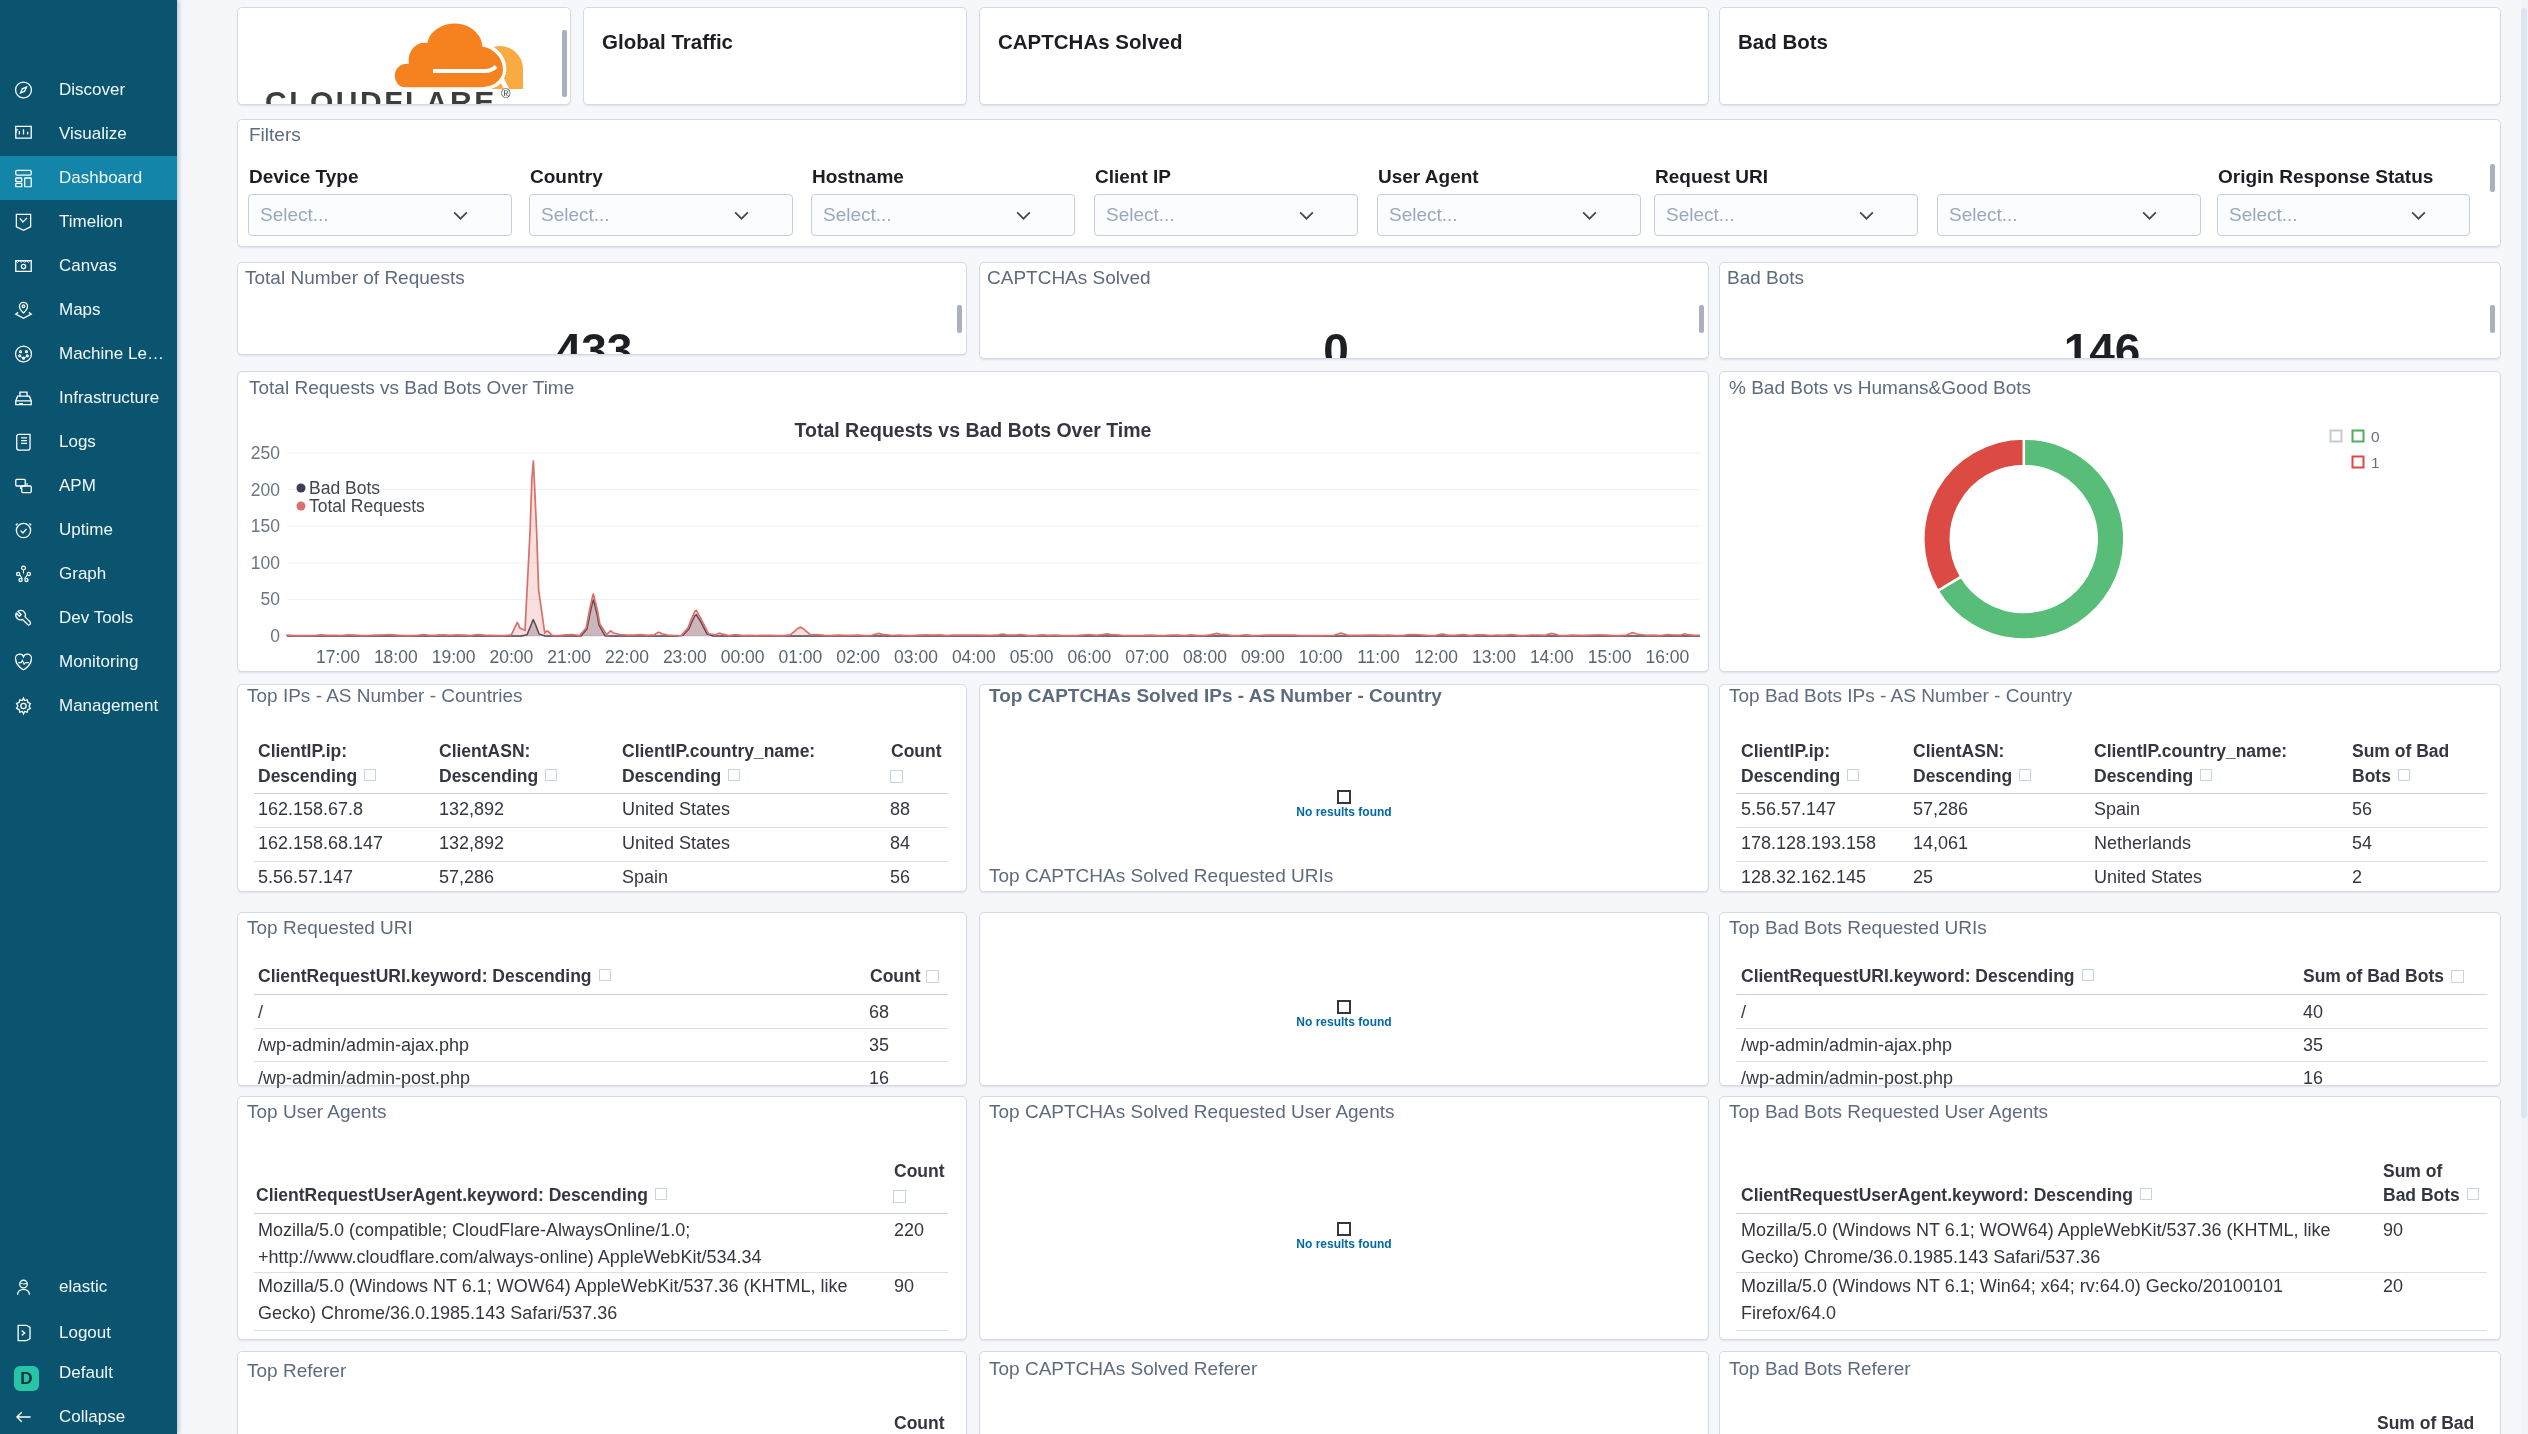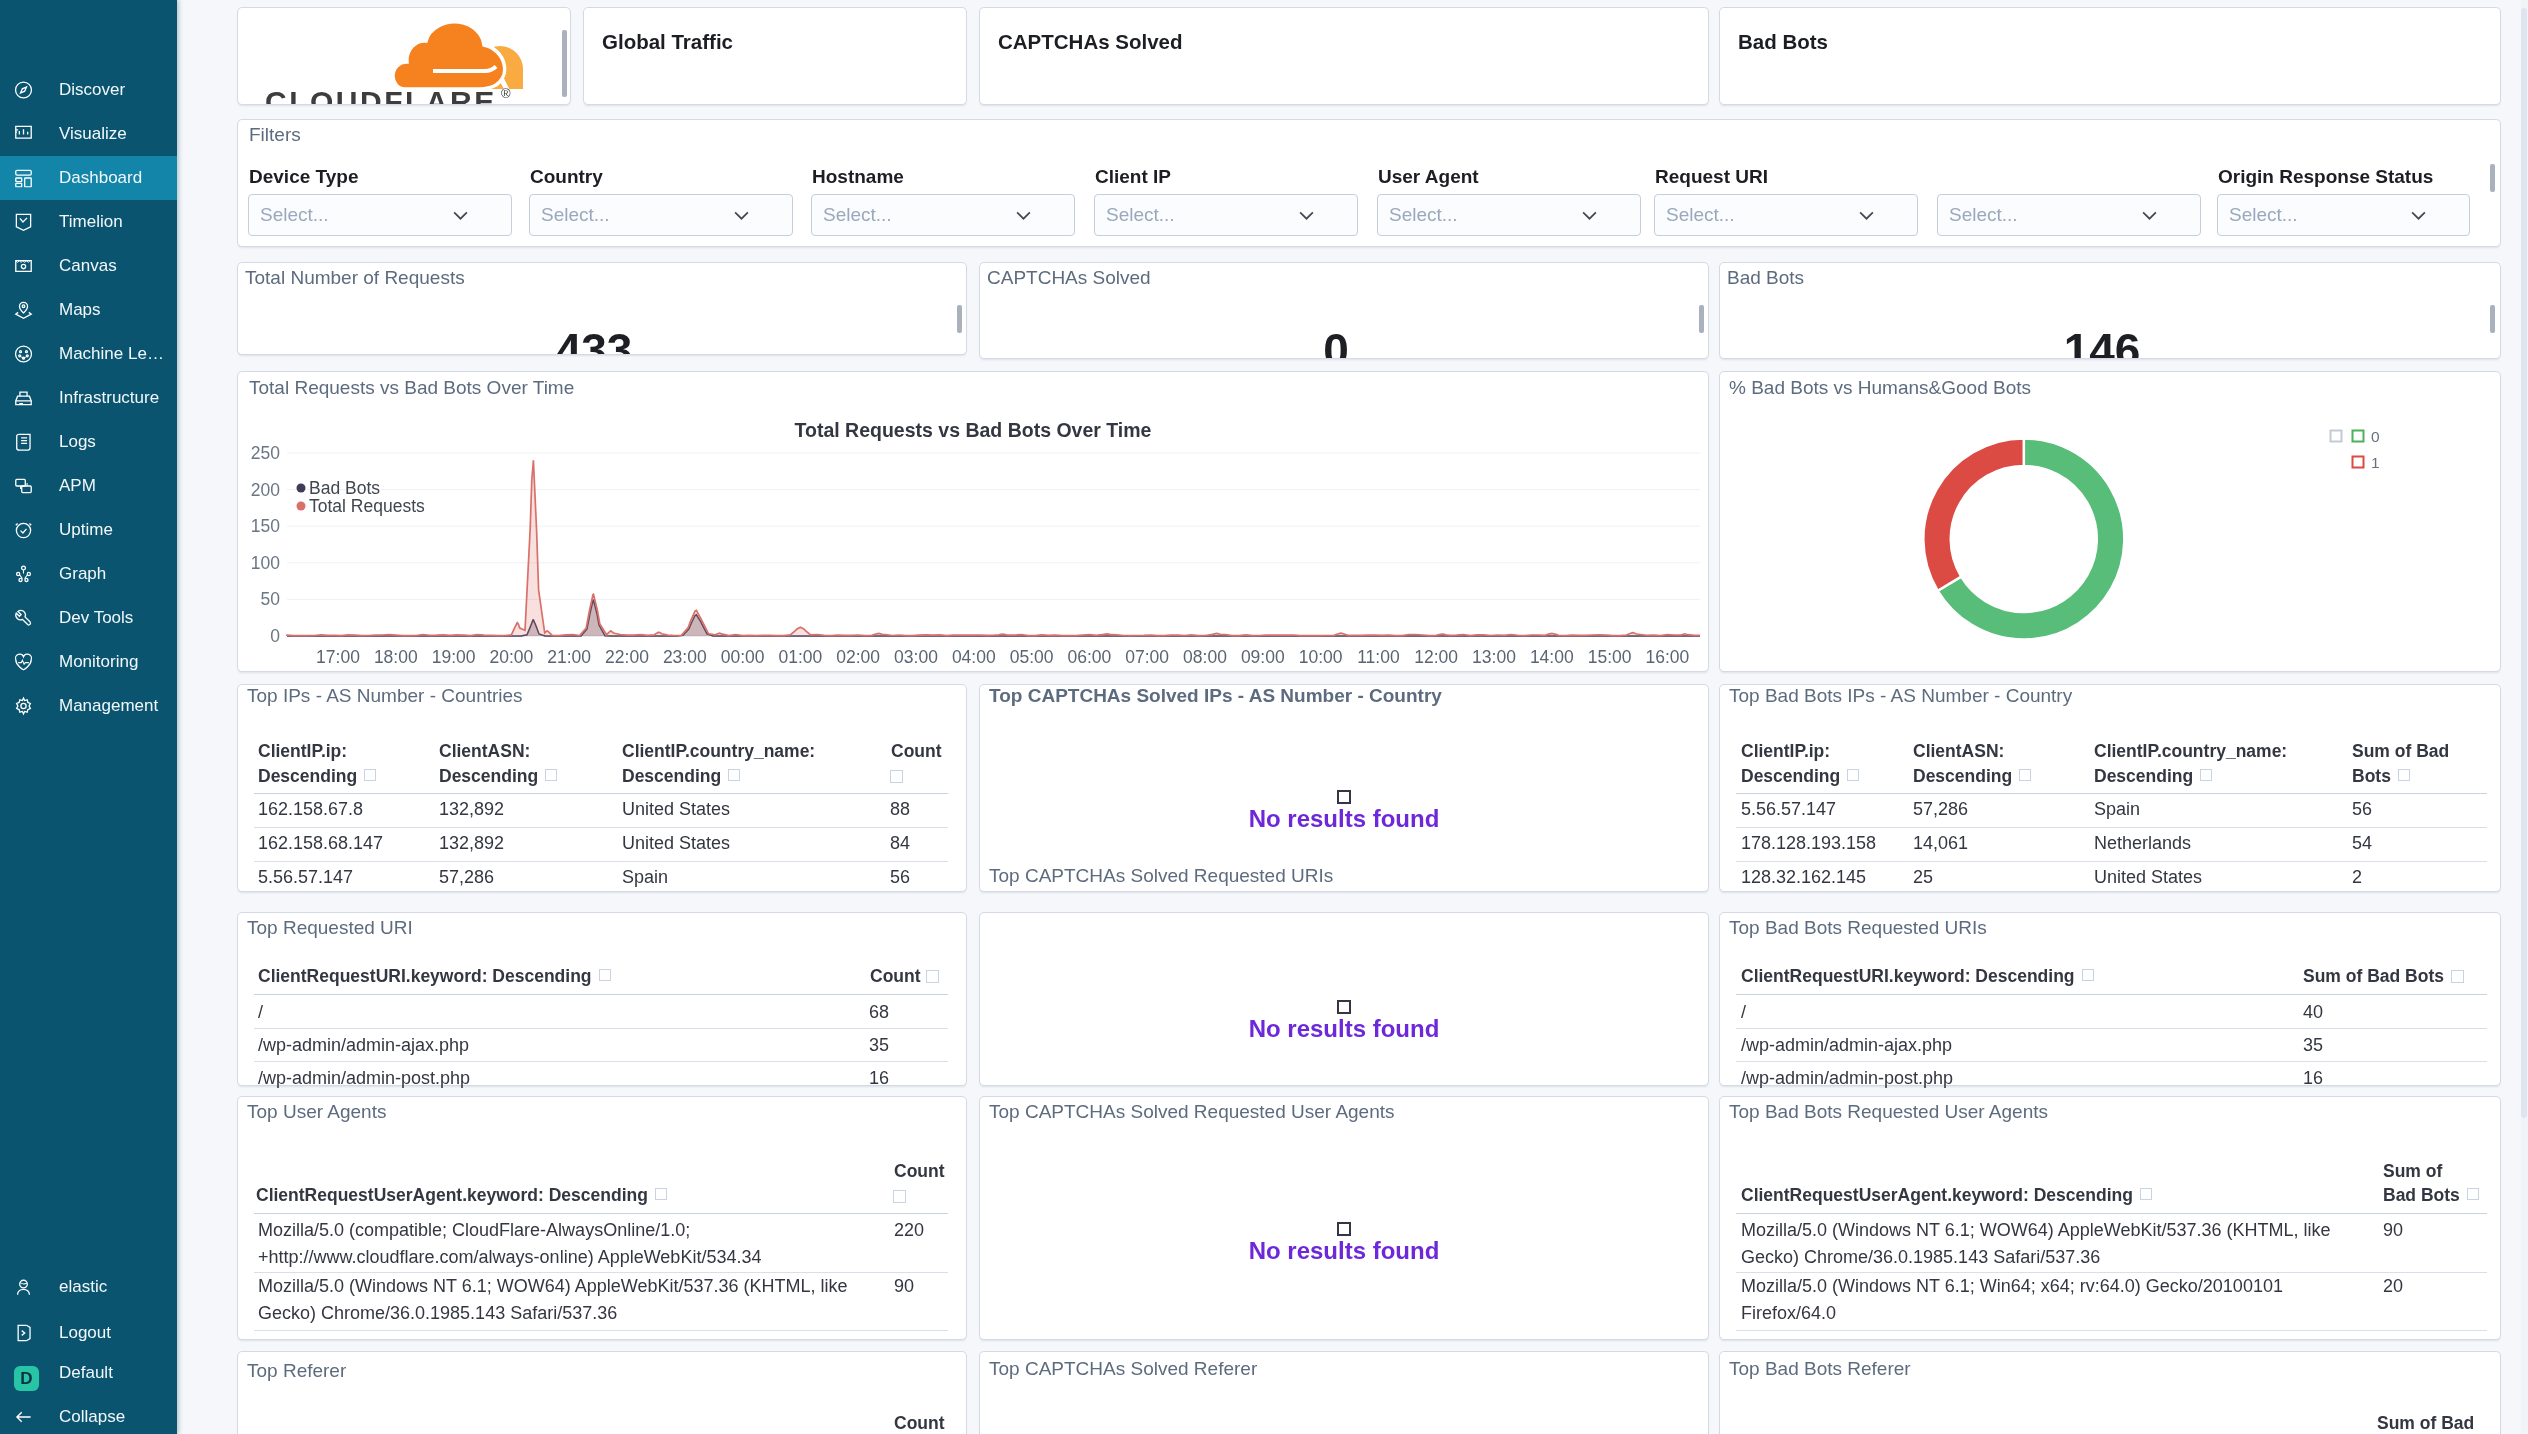--- a/index.html
+++ b/index.html
@@ -9,21 +9,21 @@
   box-shadow:0 2px 2px -1px rgba(152,162,179,.25); }
 .ptitle { position:absolute; font-size:19px; color:#5d6b7e; white-space:nowrap; }
 .htitle { position:absolute; font-size:20.5px; font-weight:bold; color:#1c1e24; white-space:nowrap; }
 .abs { position:absolute; }
 .cell { position:absolute; font-size:18px; color:#343741; white-space:nowrap; }
 .hcell { position:absolute; font-size:17.5px; font-weight:bold; color:#343741; white-space:nowrap; }
 .sep { position:absolute; height:1px; background:#d9dfea; }
 .hsep { position:absolute; height:1px; background:#c9d2e1; }
 .cb { display:inline-block; width:12px; height:12px; border:1.5px solid #c8d3e3; background:#fff; vertical-align:1px; }
 .cbabs { position:absolute; width:13px; height:13px; border:1.5px solid #c8d3e3; background:#fff; }
-.noresT { position:absolute; font-size:24px; font-weight:bold; color:#6d28d9; transform:translateX(-50%); }
+.noresT { position:absolute; font-size:12px; font-weight:bold; color:#0369a1; transform:translateX(-50%); }
 .noresI { position:absolute; width:14px; height:14px; border:2.5px solid #343741; transform:translateX(-50%); }
 .pscroll { position:absolute; width:5px; background:#a9b1be; border-radius:2px; }
 
 #nav { position:absolute; left:0; top:0; width:177px; height:1434px; background:#0A5470; z-index:5; box-shadow:2px 0 4px rgba(10,60,80,0.25); }
 .nitem { position:absolute; left:0; width:177px; height:44px; }
 .nitem.active { background:#1285A8; }
 .nlabel { position:absolute; left:59px; top:50%; transform:translateY(-50%);
   font-size:17px; color:#f2f8fa; white-space:nowrap; }
 .nicon { position:absolute; left:14px; top:50%; transform:translateY(-50%); width:19px; height:19px; }
 .nicon svg { width:19px; height:19px; display:block; }

